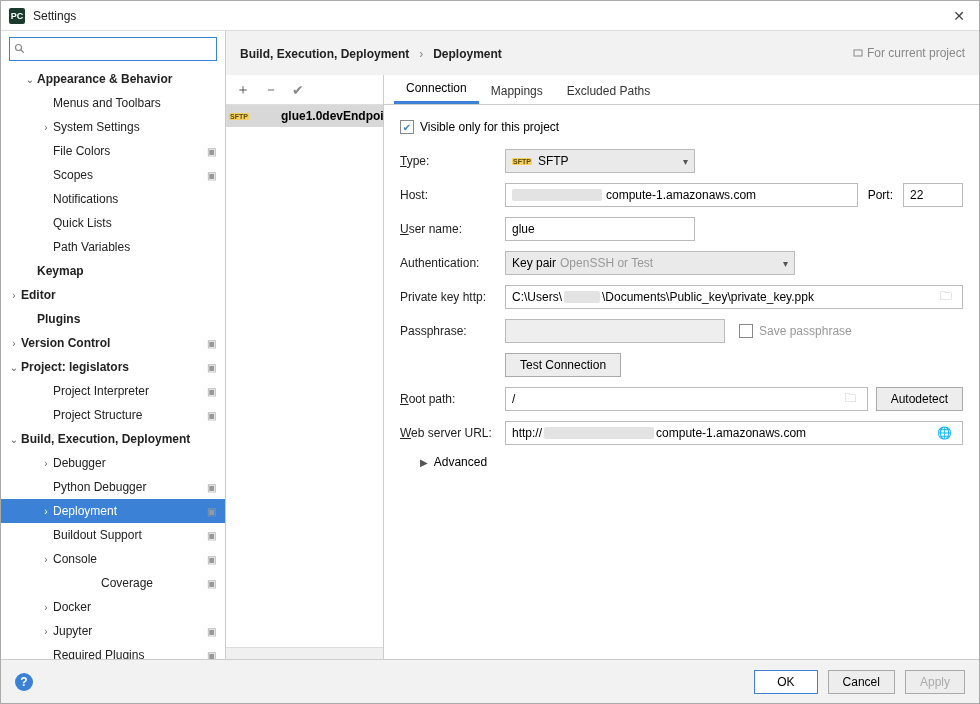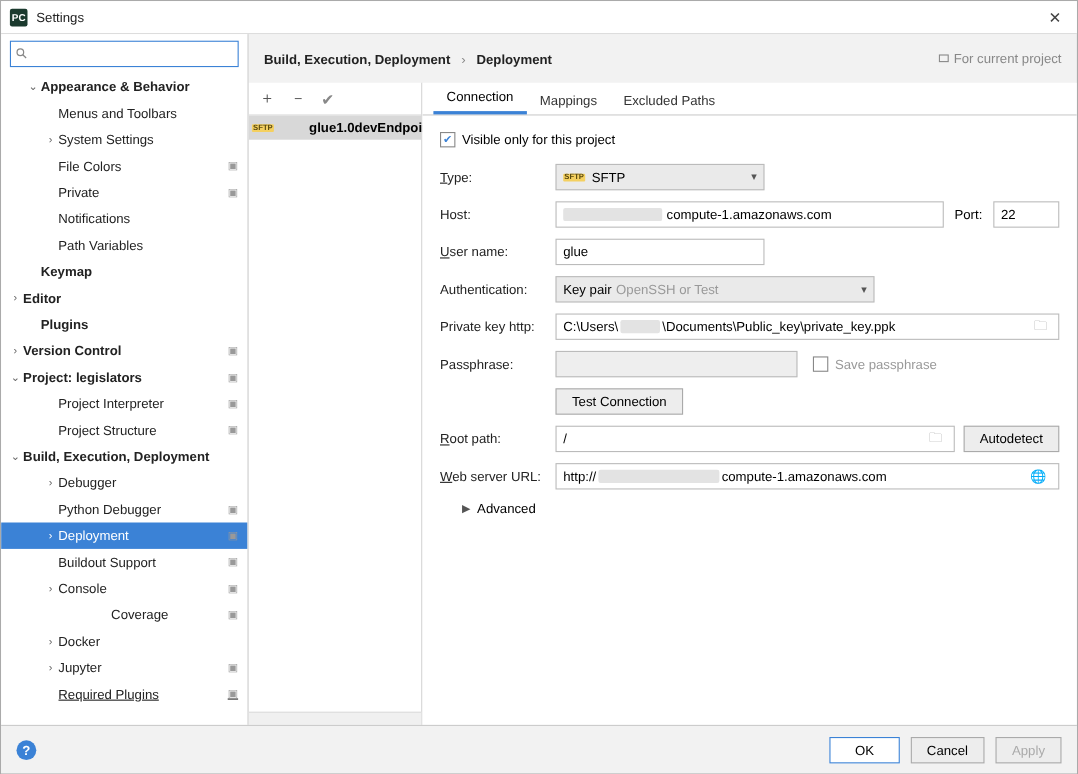--- a/index.html
+++ b/index.html
@@ -101,26 +101,30 @@
             <span class="arrow">›</span>
             <span class="label">System Settings</span>
           </div>
           <div class="tree-item" style="padding-left: 38px;">
             <span class="arrow"></span>
             <span class="label">File Colors</span>
             <span class="folder-ico">▣</span>
           </div>
           <div class="tree-item" style="padding-left: 38px;">
             <span class="arrow"></span>
-            <span class="label">Private</span>
+            <span class="label">Scopes</span>
             <span class="folder-ico">▣</span>
           </div>
           <div class="tree-item" style="padding-left: 38px;">
             <span class="arrow"></span>
             <span class="label">Notifications</span>
+          </div>
+          <div class="tree-item" style="padding-left: 38px;">
+            <span class="arrow"></span>
+            <span class="label">Quick Lists</span>
           </div>
           <div class="tree-item" style="padding-left: 38px;">
             <span class="arrow"></span>
             <span class="label">Path Variables</span>
           </div>
           <div class="tree-item" style="padding-left: 22px;">
             <span class="arrow"></span>
             <span class="label bold">Keymap</span>
           </div>
           <div class="tree-item" style="padding-left: 6px;">

